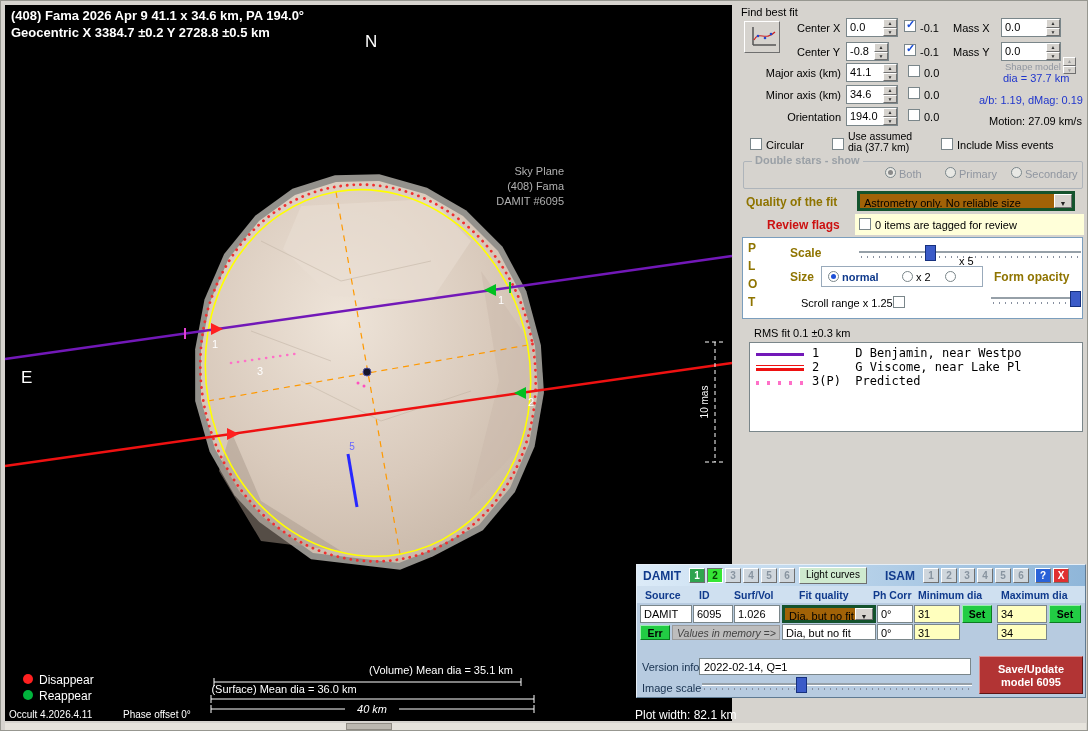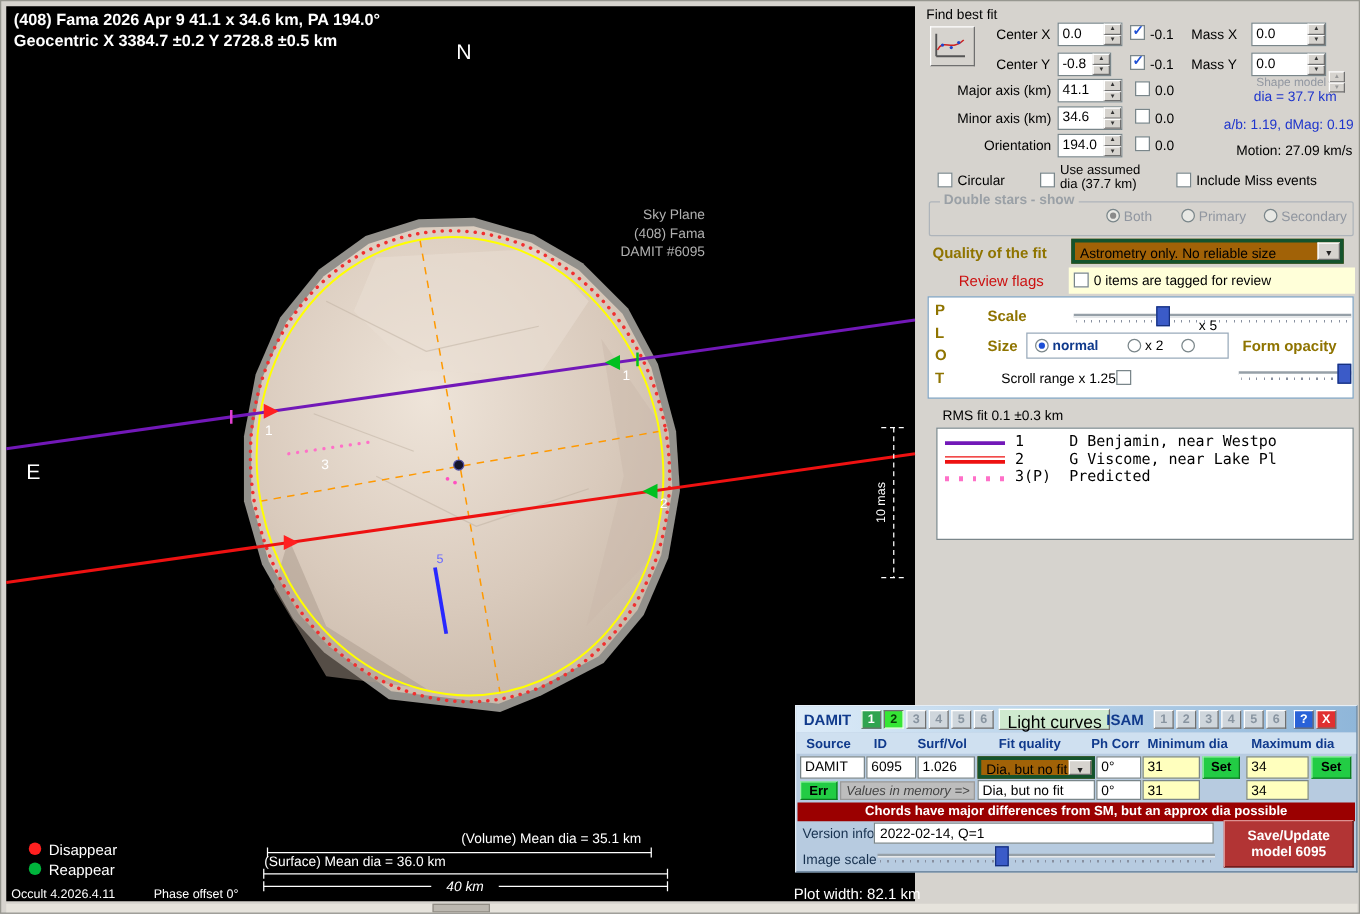--- a/index.html
+++ b/index.html
@@ -6,21 +6,21 @@
   #app{position:relative;width:1088px;height:731px;background:#d6d3ce;
        border:1px solid #979790;box-sizing:border-box;overflow:hidden;
        font-family:"Liberation Sans",sans-serif}
   svg text{font-family:"Liberation Sans",sans-serif}
   .mono{font-family:"DejaVu Sans Mono",monospace}
 
   .lbl{position:absolute;font-size:11px;color:#000;white-space:nowrap}
   .lbl.r{text-align:right}
   .blue{color:#1f35cc}
   .olive{color:#8f7400;font-weight:bold;font-size:12px}
-  .redlbl{color:#cc1111;font-weight:normal;font-size:12px}
+  .redlbl{color:#cc1111;font-weight:bold;font-size:12px}
   .graylbl{color:#9096a0}
 
   .spin{position:absolute;height:19px;background:#fff;border:1px solid #7a868a;display:flex;box-sizing:border-box}
   .spin .v{flex:1;font-size:11px;padding:2px 0 0 3px;overflow:hidden}
   .spin .ud{width:14px;display:flex;flex-direction:column}
   .spin .ud span{flex:1;background:#d6d3ce;border:1px solid;border-color:#fff #6f6f6f #6f6f6f #fff;
        font-size:5px;line-height:6px;text-align:center;color:#333}
   .udsmall{position:absolute;width:13px;height:17px;display:flex;flex-direction:column}
   .udsmall span{flex:1;background:#d6d3ce;border:1px solid;border-color:#fff #6f6f6f #6f6f6f #fff;
        font-size:5px;line-height:6px;text-align:center;color:#999}
@@ -38,21 +38,21 @@
   .combo .a{width:16px;background:#d6d3ce;border:1px solid;border-color:#fff #6f6f6f #6f6f6f #fff;
        text-align:center;font-size:7px;line-height:17px;color:#222}
 
   .slider{position:absolute;height:16px}
   .slider .tk{position:absolute;left:0;right:0;top:6px;height:2px;background:#96a0a8;border-bottom:1px solid #fff}
   .slider .dots{position:absolute;left:2px;right:2px;top:11px;height:2px;
        background-image:repeating-linear-gradient(to right,#8890a0 0 1px,transparent 1px 6px)}
   .slider .th{position:absolute;top:0;width:9px;height:14px;background:#3b5bc8;border:1px solid #16307e}
 
   .btn{position:absolute;background:#d6d3ce;border:1px solid;border-color:#fff #6f6f6f #6f6f6f #fff;
-       font-size:14px;text-align:left;box-sizing:border-box}
+       font-size:10px;text-align:right;box-sizing:border-box}
   .group{position:absolute;border:1px solid #aeb4ba;border-radius:2px}
   .group .legend{position:absolute;top:-8px;left:8px;background:#d6d3ce;padding:0 3px;
        font-size:11px;font-weight:bold;color:#9aa0a6;white-space:nowrap}
 
   .plotbox{position:absolute;left:741px;top:236px;width:341px;height:82px;background:#fff;
        border:1px solid #7b9ebd;box-sizing:border-box}
   .ylwstrip{position:absolute;background:#ffffd9}
 
   .obslist{position:absolute;left:748px;top:341px;width:334px;height:90px;background:#fff;
        border:1px solid #7a868a;box-sizing:border-box}
@@ -394,21 +394,20 @@
     <div class="cell y" style="left:360px;top:40px;width:50px;height:18px">34</div>
     <div class="setbtn" style="left:412px;top:40px;width:32px;height:18px;line-height:17px">Set</div>
 
     <div class="setbtn" style="left:3px;top:60px;width:30px;height:15px;line-height:14px">Err</div>
     <div class="memstrip" style="left:35px;top:60px;width:108px;height:15px">Values in memory =&gt;</div>
     <div class="cell" style="left:145px;top:59px;width:94px;height:16px">Dia, but no fit</div>
     <div class="cell" style="left:240px;top:59px;width:36px;height:16px">0°</div>
     <div class="cell y" style="left:277px;top:59px;width:46px;height:16px">31</div>
     <div class="cell y" style="left:360px;top:59px;width:50px;height:16px">34</div>
 
-    <div class="banner" style="left:1px;top:77px;width:446px;height:15px">Chords have major differences from SM, but an approx dia possible</div>
 
     <div class="lbl" style="left:5px;top:96px;color:#17314f">Version info</div>
     <div class="tbox" style="left:62px;top:93px;width:272px;height:17px">2022-02-14, Q=1</div>
     <div class="save" style="left:342px;top:91px;width:104px;height:38px">
       <div>Save/Update</div>
       <div>model 6095</div>
     </div>
 
     <div class="lbl" style="left:5px;top:117px;color:#17314f">Image scale</div>
     <div class="slider" style="left:65px;top:112px;width:270px">

